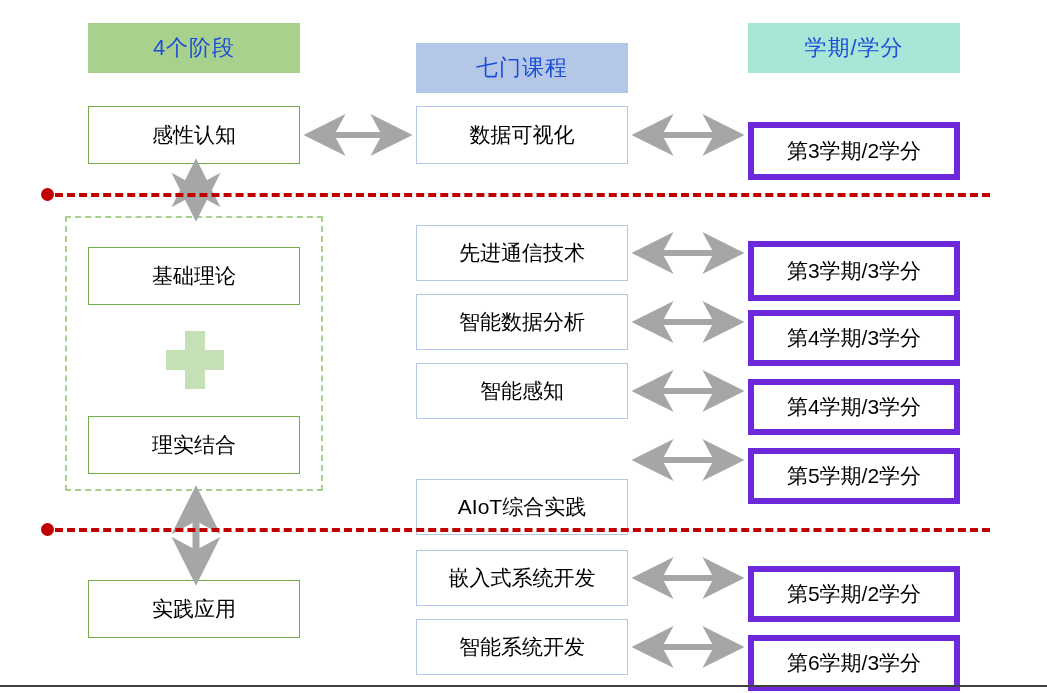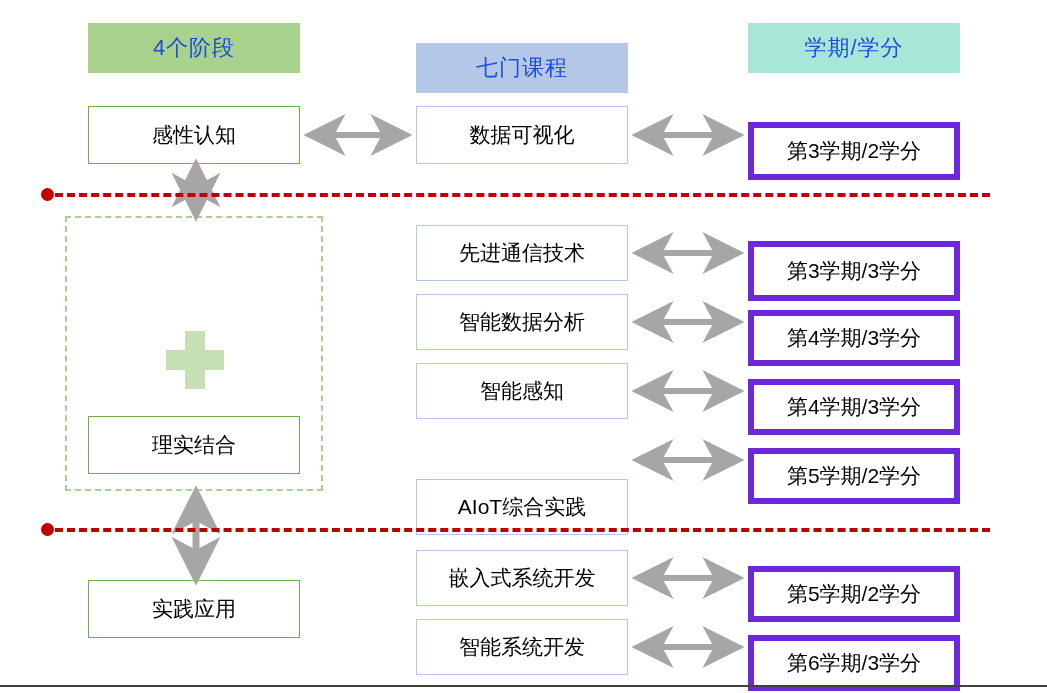--- a/index.html
+++ b/index.html
@@ -128,20 +128,23 @@
 
   <div class="group-box"></div>
 
   <div class="plus">
     <div class="bar h"></div>
     <div class="bar v"></div>
   </div>
 
   <div class="node stage" style="left:88px;  top:106px; width:212px; height:58px;">
       <span>感性认知</span>
+    </div>
+  <div class="node stage" style="left:88px;  top:247px; width:212px; height:58px;">
+      <span>基础理论</span>
     </div>
   <div class="node stage" style="left:88px;  top:416px; width:212px; height:58px;">
       <span>理实结合</span>
     </div>
   <div class="node stage" style="left:88px;  top:580px; width:212px; height:58px;">
       <span>实践应用</span>
     </div>
 
   <div class="node course" style="left:416px; top:106px; width:212px; height:58px;font-family:Liberation Serif, serif;">
       <span>数据可视化</span>

